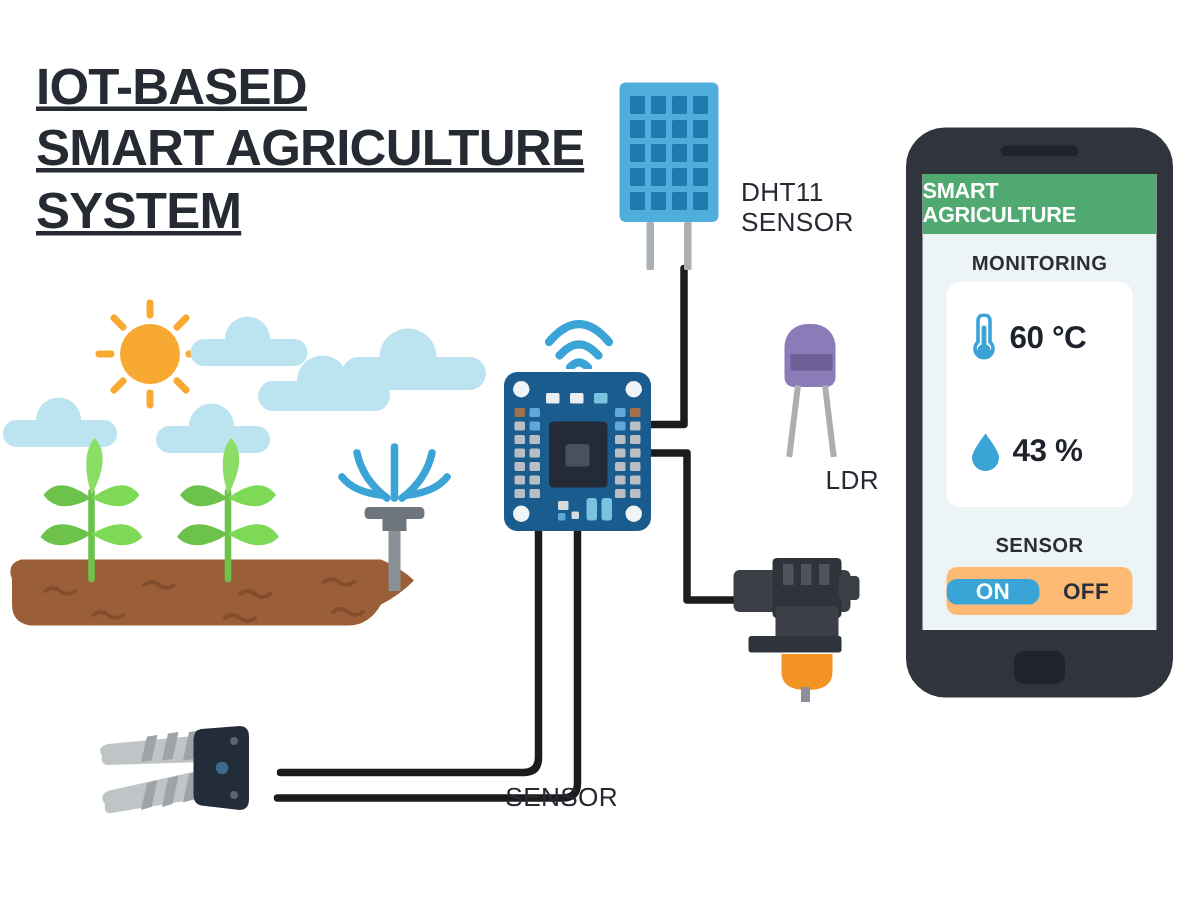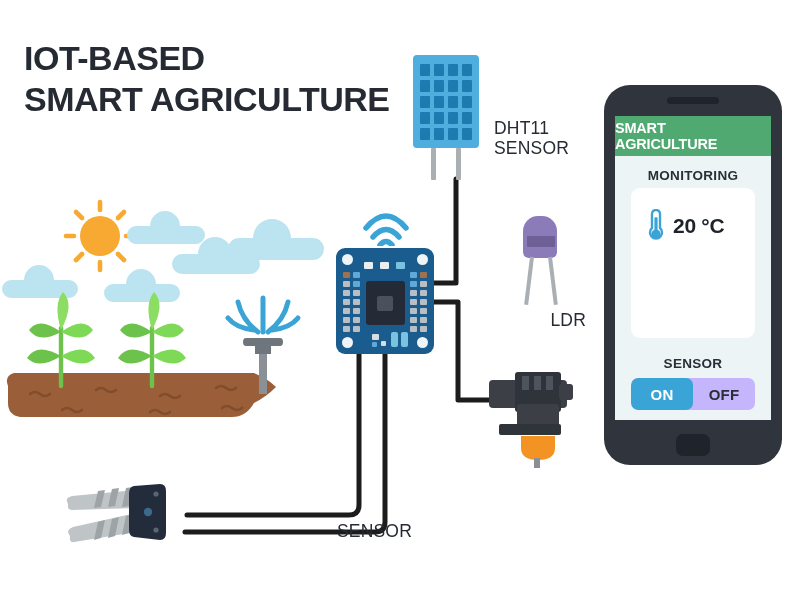--- a/index.html
+++ b/index.html
@@ -13,20 +13,21 @@
   #stage{position:absolute;left:0;top:0;width:800px;height:600px;}
   .abs{position:absolute;}
 
   
   #title{
     left:24px;top:38px;width:400px;
     font-size:34px;line-height:1.22;
     font-weight:bold;letter-spacing:-0.5px;
     color:#262B33;
     text-transform:uppercase;
+    text-decoration:underline;
   }
   #title div{white-space:nowrap;}
 
   
   .label{
     font-size:17.5px;line-height:1.16;
     font-weight:normal;color:#262B33;
     letter-spacing:0.2px;
     text-transform:uppercase;
   }
@@ -68,21 +69,21 @@
     left:16px;top:72px;width:124px;height:150px;
     background:#ffffff;border-radius:9px;
   }
   .reading{
     display:flex;align-items:center;gap:9px;
     height:75px;padding-left:17px;box-sizing:border-box;
   }
   .reading .val{font-size:21px;font-weight:bold;color:#1E222A;letter-spacing:-0.3px;}
   #toggle{
     left:16px;top:262px;width:124px;height:32px;
-    background:#c4b5fd;border-radius:7px;display:flex;overflow:hidden;
+    background:#fdba74;border-radius:7px;display:flex;overflow:hidden;align-items:center;
   }
   #toggle .seg{
     flex:1;display:flex;align-items:center;justify-content:center;
     font-size:15px;font-weight:bold;letter-spacing:0.2px;
   }
   #toggle .on{background:#3BA4D6;color:#ffffff;border-radius:7px;}
   #toggle .off{color:#2A2F37;}
 
   
   #wires{left:0;top:0;width:800px;height:600px;}
@@ -132,20 +133,21 @@
   #scene{left:0;top:180px;width:330px;height:260px;}
 </style>
 </head>
 <body>
 
 <div id="stage">
 
   <div class="abs" id="title">
     <div>IOT-BASED</div>
     <div>SMART AGRICULTURE</div>
+    <div>SYSTEM</div>
   </div>
 
   <svg class="abs" id="scene" viewBox="0 0 330 260">
 
     <g>
       <circle cx="100" cy="56" r="20" fill="#F7A932"></circle>
       <g stroke="#F7A932" stroke-width="4.6" stroke-linecap="round">
         <line x1="100" y1="22" x2="100" y2="30"></line>
         <line x1="100" y1="82" x2="100" y2="90"></line>
         <line x1="66" y1="56" x2="74" y2="56"></line>
@@ -373,21 +375,27 @@
 
       <div class="abs sec-title" id="monitoring-title">MONITORING</div>
 
       <div class="abs" id="monitor-card">
         <div class="reading">
           <svg width="16" height="34" viewBox="0 0 16 34">
             <path d="M8 1 q4 0 4 4 v14 a6 6 0 1 1 -8 0 v-14 q0 -4 4 -4z" fill="#fff" stroke="#3BA4D6" stroke-width="2.4"></path>
             <circle cx="8" cy="25" r="4.6" fill="#3BA4D6"></circle>
             <rect x="6.4" y="8" width="3.2" height="14" rx="1.6" fill="#3BA4D6"></rect>
           </svg>
-          <span class="val">20 °C</span>
+          <span class="val">60 °C</span>
+        </div>
+        <div class="reading">
+          <svg width="18" height="26" viewBox="0 0 18 26">
+            <path d="M9 1 q9 12 9 16 a9 9 0 1 1 -18 0 q0 -4 9 -16z" fill="#3BA4D6"></path>
+          </svg>
+          <span class="val">43 %</span>
         </div>
       </div>
 
       <div class="abs sec-title" id="control-title">SENSOR</div>
 
       <div class="abs" id="toggle">
         <div class="seg on">ON</div>
         <div class="seg off">OFF</div>
       </div>
 

